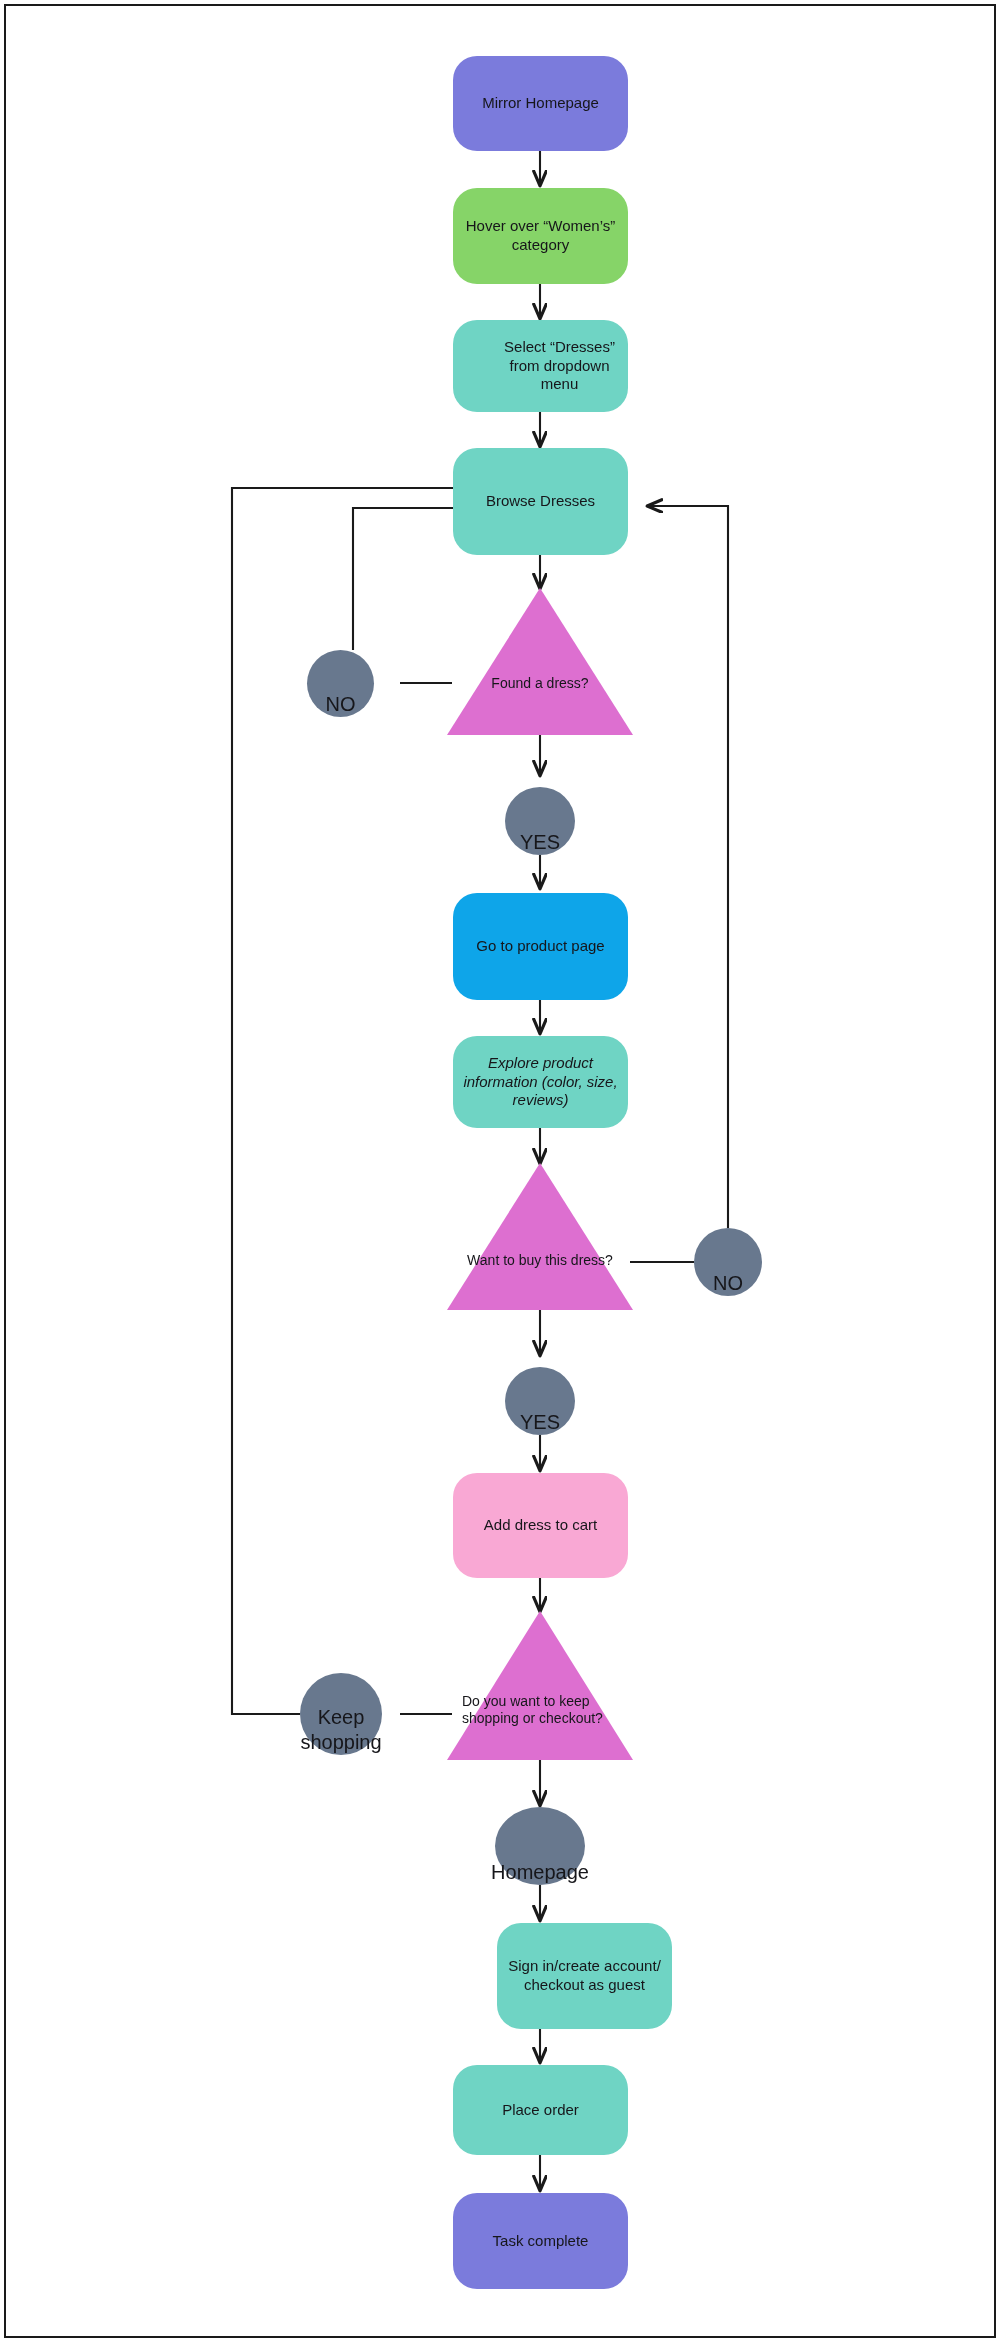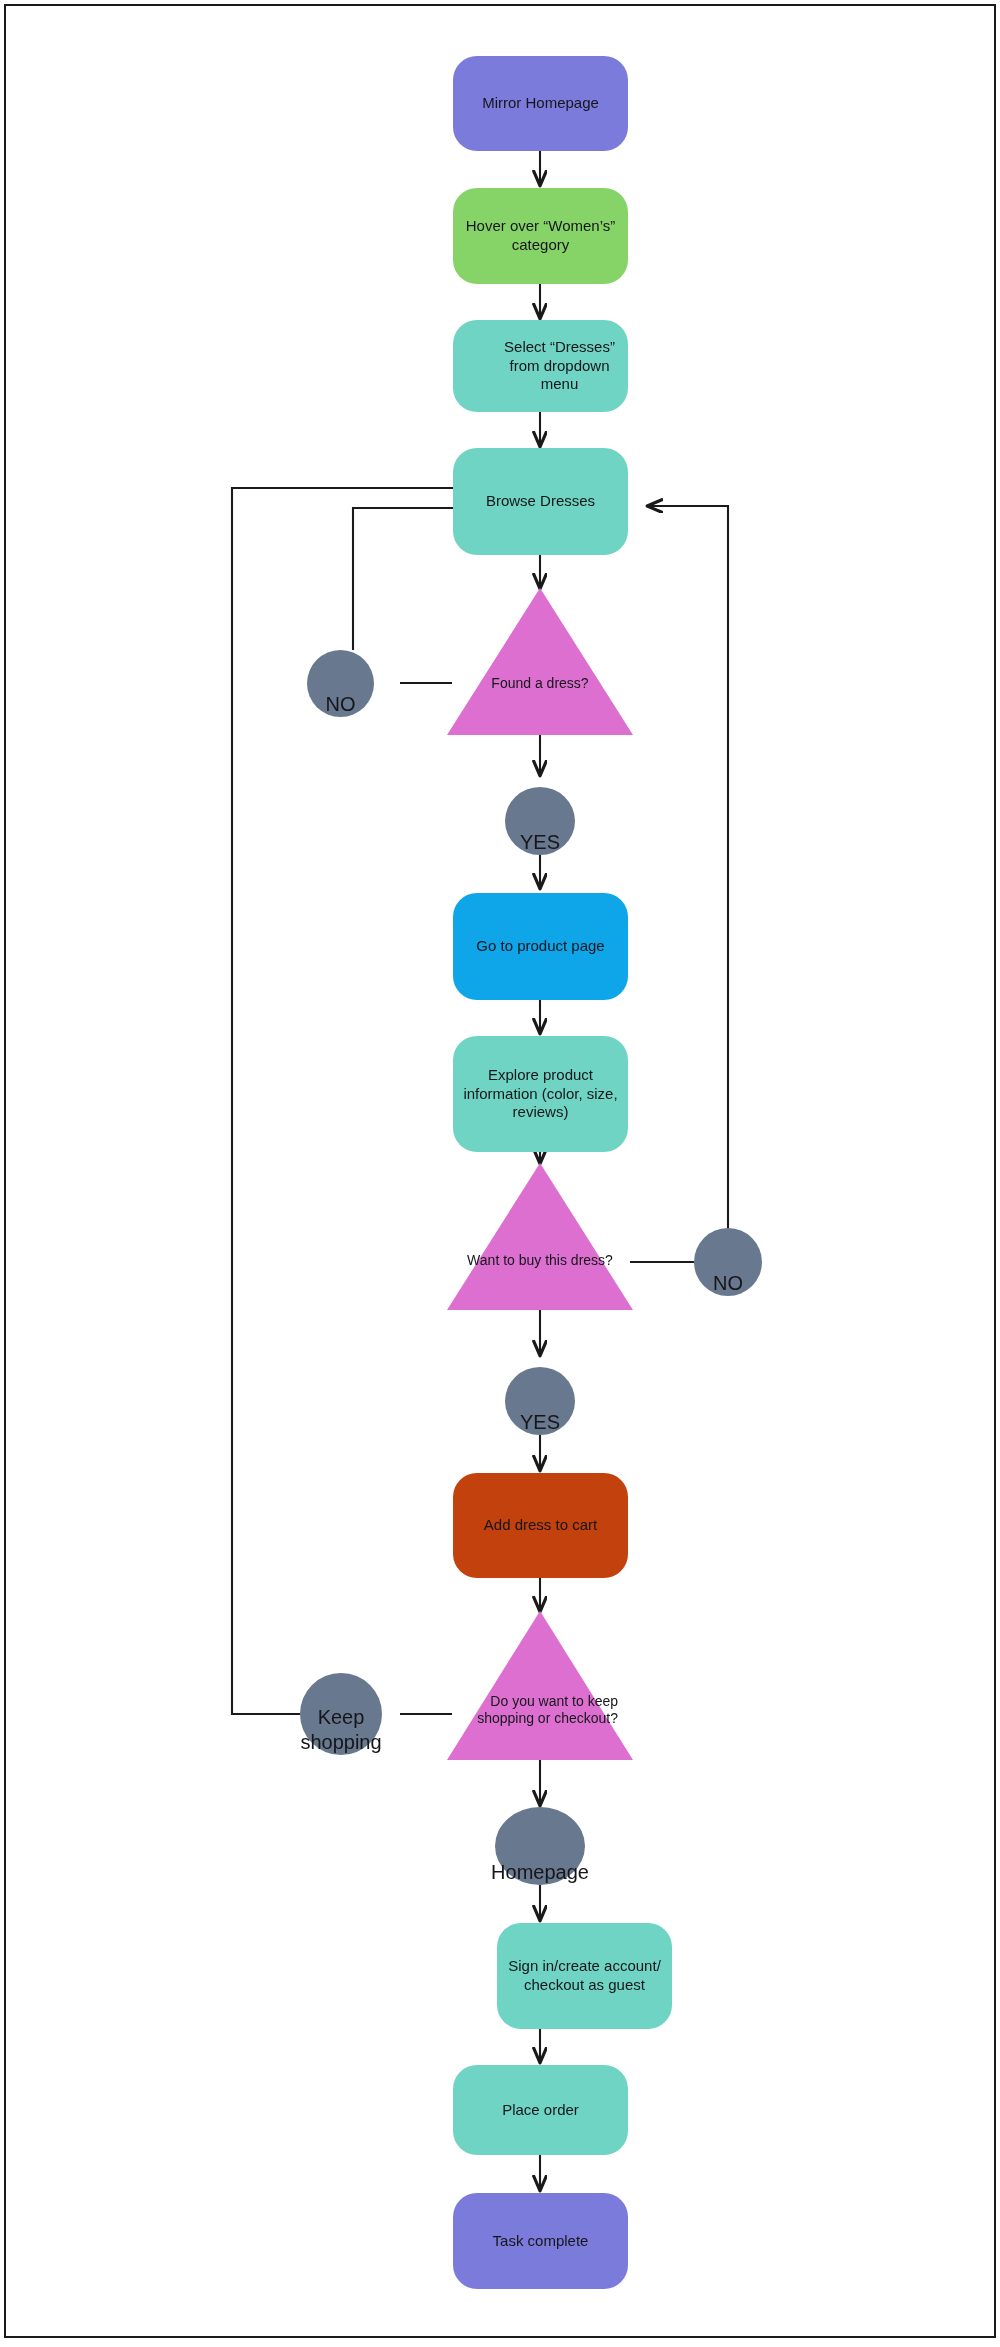--- a/index.html
+++ b/index.html
@@ -56,21 +56,21 @@
     font-size: 20px;
     align-items: flex-end;
   }
   .node-tri {
     background: transparent;
     font-size: 14px;
   }
   .tri-label {
     position: relative;
     z-index: 2;
-    text-align: right;
+    text-align: left;
     line-height: 1.2;
   }
 </style>
 </head>
 <body>
 
 <div id="page">
 
   <div id="frame"></div>
 
@@ -157,37 +157,37 @@
   </div>
 
   <div class="node node-circle" style="left:505px; top:787px; width:70px; height:68px; background:#68788E;">
     <span>YES</span>
   </div>
 
   <div class="node node-proc" style="left:453px; top:893px; width:175px; height:107px; background:#0ea5e9;">
     <span>Go to product page</span>
   </div>
 
-  <div class="node node-proc" style="left:453px; top:1036px; width:175px; height:116px; background:#6FD4C4;">
+  <div class="node node-proc" style="left:453px; top:1036px; width:175px; height:92px; background:#6FD4C4;font-style:italic;">
     <span>Explore product information (color, size, reviews)</span>
   </div>
 
   <div class="node node-tri" style="left:458px; top:1238px; width:164px; height:44px;">
     <span class="tri-label">Want to buy this dress?</span>
   </div>
 
   <div class="node node-circle" style="left:694px; top:1228px; width:68px; height:68px; background:#68788E;">
     <span>NO</span>
   </div>
 
   <div class="node node-circle" style="left:505px; top:1367px; width:70px; height:68px; background:#68788E;">
     <span>YES</span>
   </div>
 
-  <div class="node node-proc" style="left:453px; top:1473px; width:175px; height:105px; background:#c2410c;">
+  <div class="node node-proc" style="left:453px; top:1473px; width:175px; height:105px; background:#f9a8d4;">
     <span>Add dress to cart</span>
   </div>
 
   <div class="node node-tri" style="left:462px; top:1681px; width:156px; height:58px;">
     <span class="tri-label">Do you want to keep shopping or checkout?</span>
   </div>
 
   <div class="node node-circle" style="left:300px; top:1673px; width:82px; height:82px; background:#68788E;">
     <span>Keep shopping</span>
   </div>

